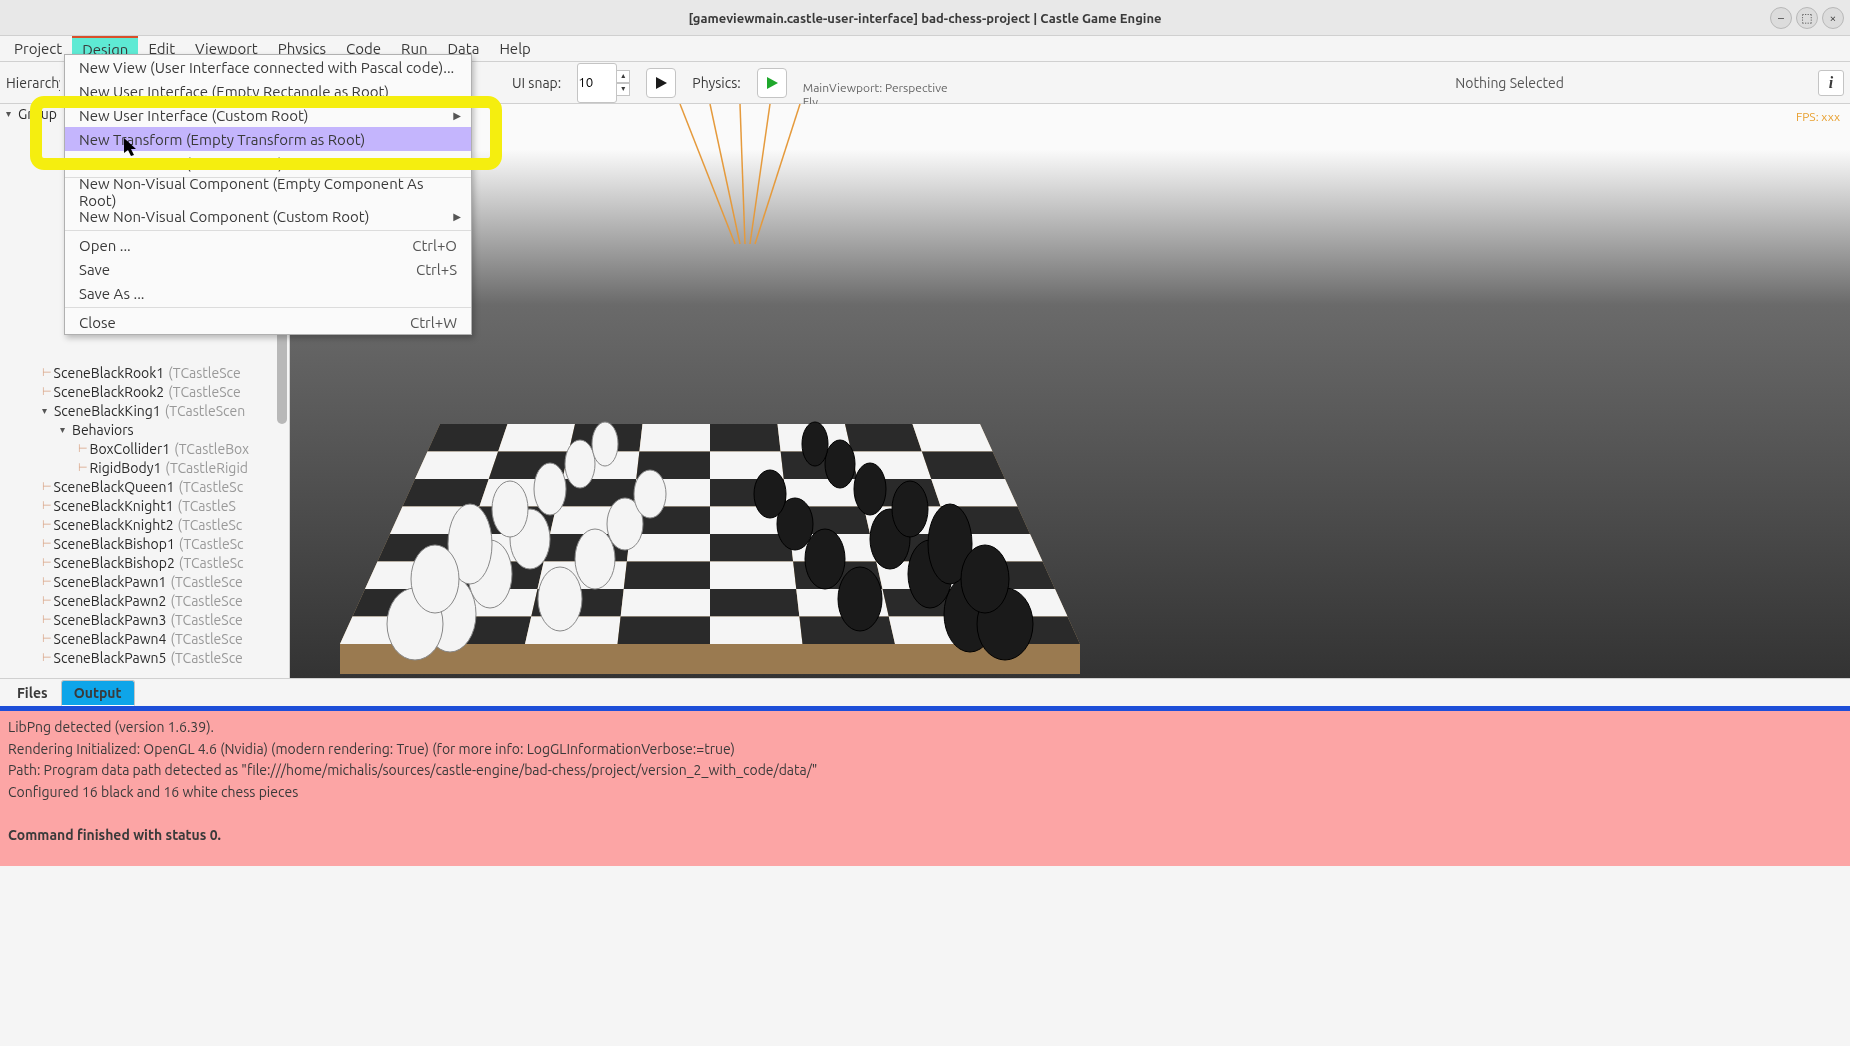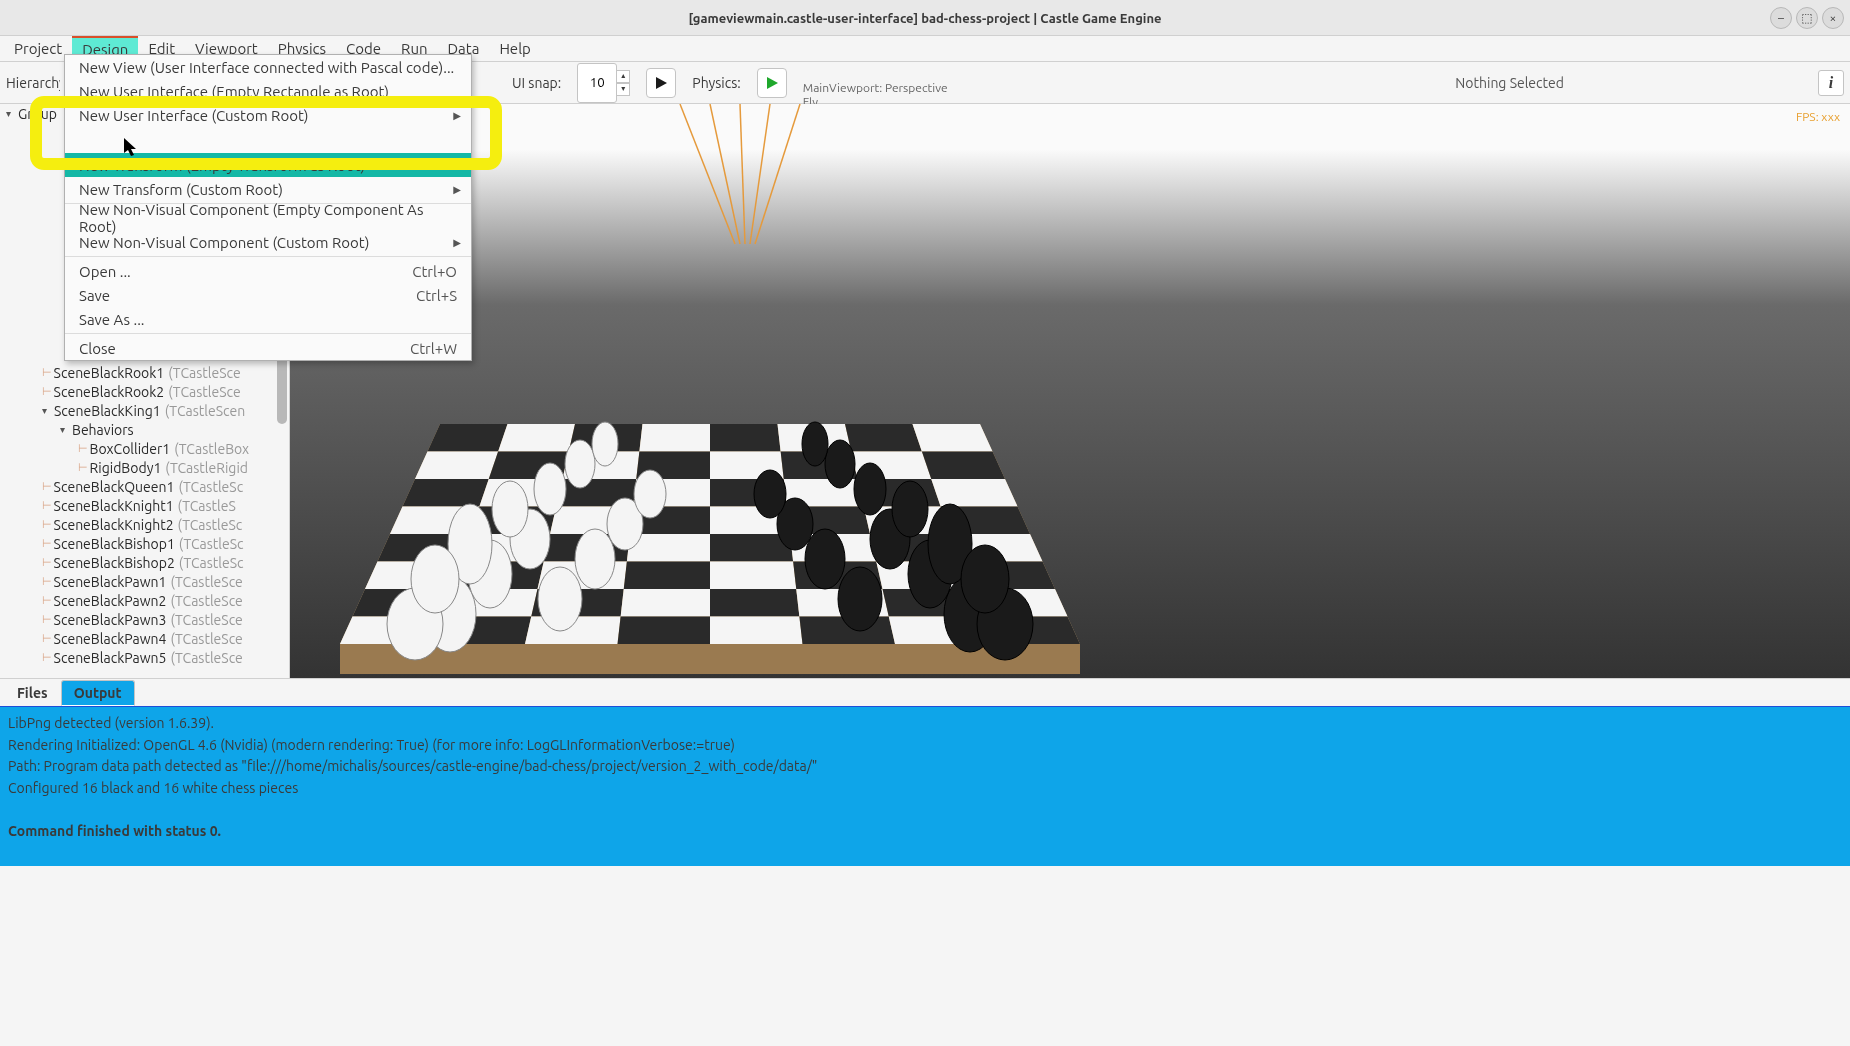--- a/index.html
+++ b/index.html
@@ -9,21 +9,21 @@
 .titlebar .title { font-weight: 600; font-size: 13px; }
 .window-controls { position: absolute; right: 6px; display: flex; gap: 4px; }
 .window-btn { width: 22px; height: 22px; border-radius: 50%; background: #dcdcdc; border: 1px solid #b8b8b8; display: flex; align-items: center; justify-content: center; font-size: 12px; cursor: pointer; }
 
 .menubar { height: 26px; background: #f5f5f5; display: flex; align-items: center; padding: 0 4px; border-bottom: 1px solid #d0d0d0; font-size: 15px; }
 .menu-item { padding: 3px 10px; cursor: pointer; }
 .menu-item.active { background: #5eead4; border-top: 2px solid #d94f2a; }
 
 .toolbar { height: 42px; background: #f5f5f5; display: flex; align-items: center; padding: 0 6px; gap: 16px; border-bottom: 1px solid #d0d0d0; position: relative; }
 .tool-label { font-size: 14px; }
-.snap-input { width: 40px; height: 40px; text-align: center; border: 1px solid #c4c4c4; border-radius: 3px; }
+.snap-input { width: 40px; height: 40px; text-align: left; border: 1px solid #c4c4c4; border-radius: 3px; }
 .spinner-wrap { display: flex; align-items: center; }
 .spinner-btns { display: flex; flex-direction: column; margin-left: -1px; }
 .spinner-btns div { width: 14px; height: 13px; border: 1px solid #c4c4c4; font-size: 8px; text-align: center; line-height: 10px; background: #fff; cursor: pointer; }
 .play-btn { width: 30px; height: 30px; border: 1px solid #c4c4c4; border-radius: 4px; display: flex; align-items: center; justify-content: center; background: #fff; cursor: pointer; }
 .status-text { font-size: 12px; color: #666; line-height: 1.2; margin-top: 25px; }
 .nothing-sel { margin-left: auto; margin-right: 280px; color: #555; font-size: 14px; }
 .info-btn { position: absolute; right: 6px; width: 26px; height: 26px; border: 1px solid #c4c4c4; border-radius: 3px; font-family: serif; font-weight: bold; font-style: italic; text-align: center; line-height: 24px; font-size: 16px; background: #fff; cursor: pointer; }
 
 .main-area { display: flex; height: 574px; }
 .hierarchy-panel { width: 290px; background: #f5f5f5; border-right: 1px solid #d0d0d0; overflow: hidden; position: relative; }
@@ -36,32 +36,32 @@
 .tree-tick { color: #d9a688; font-size: 11px; margin-right: 2px; }
 .scroll-thumb { position: absolute; right: 2px; top: 40px; width: 10px; height: 280px; background: #b8b8b8; border-radius: 5px; }
 
 .viewport { flex: 1; background: linear-gradient(#fafafa 0%, #fafafa 8%, #6a6a6a 35%, #555 60%, #333 100%); position: relative; overflow: hidden; }
 .fps { position: absolute; right: 10px; top: 6px; font-size: 12px; color: #e8a030; }
 .perspective-lines { position: absolute; top: 0; left: 0; width: 100%; height: 100%; pointer-events: none; }
 .chessboard { position: absolute; left: 50px; top: 240px; width: 740px; height: 340px; }
 
 .dropdown-menu { position: absolute; left: 64px; top: 54px; width: 408px; background: #fafafa; border: 1px solid #b0b0b0; box-shadow: 2px 3px 6px rgba(0,0,0,.25); z-index: 100; font-size: 15px; }
 .dd-item { height: 24px; display: flex; align-items: center; padding: 0 14px; cursor: pointer; position: relative; }
-.dd-item.hover { background: #14b8a6; margin-top: 26px; }
+.dd-item.hover { background: #c4b5fd; }
 .dd-sep { height: 1px; background: #dcdcdc; margin: 2px 0; }
 .dd-shortcut { position: absolute; right: 14px; color: #555; }
 .dd-arrow { position: absolute; right: 10px; font-size: 10px; color: #555; }
 .highlight-box { position: absolute; left: 30px; top: 96px; width: 472px; height: 74px; border: 12px solid #f5ee0f; border-radius: 14px; z-index: 101; pointer-events: none; }
 .cursor-ptr { position: absolute; left: 124px; top: 138px; z-index: 102; font-size: 14px; pointer-events: none; }
 
 .bottom-tabs { height: 28px; background: #f5f5f5; border-top: 1px solid #d0d0d0; display: flex; align-items: flex-end; padding: 0 4px; font-weight: bold; }
 .btab { padding: 4px 12px; border: 1px solid transparent; cursor: pointer; font-size: 14px; }
 .btab.active { background: #0ea5e9; border: 1px solid #c4c4c4; border-bottom: 1px solid #fff; border-radius: 3px 3px 0 0; }
 
-.output-panel { height: 160px; background: #0ea5e9; border-top: 1px solid #1d4ed8; padding: 6px 8px; font-size: 14px; overflow: hidden; line-height: 1.55; }
+.output-panel { height: 160px; background: #fca5a5; border-top: 5px solid #1d4ed8; padding: 6px 8px; font-size: 14px; overflow: hidden; line-height: 1.55; }
 .output-panel .bold { font-weight: bold; }
 </style>
 </head>
 <body>
 
 <div class="titlebar">
   <span class="title">[gameviewmain.castle-user-interface] bad-chess-project | Castle Game Engine</span>
   <div class="window-controls">
     <div class="window-btn">–</div>
     <div class="window-btn">⬚</div>

